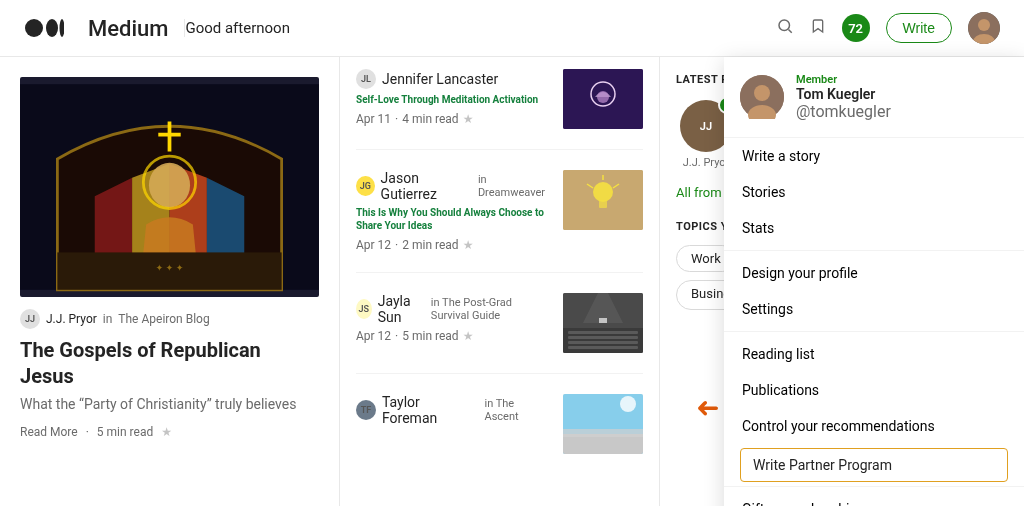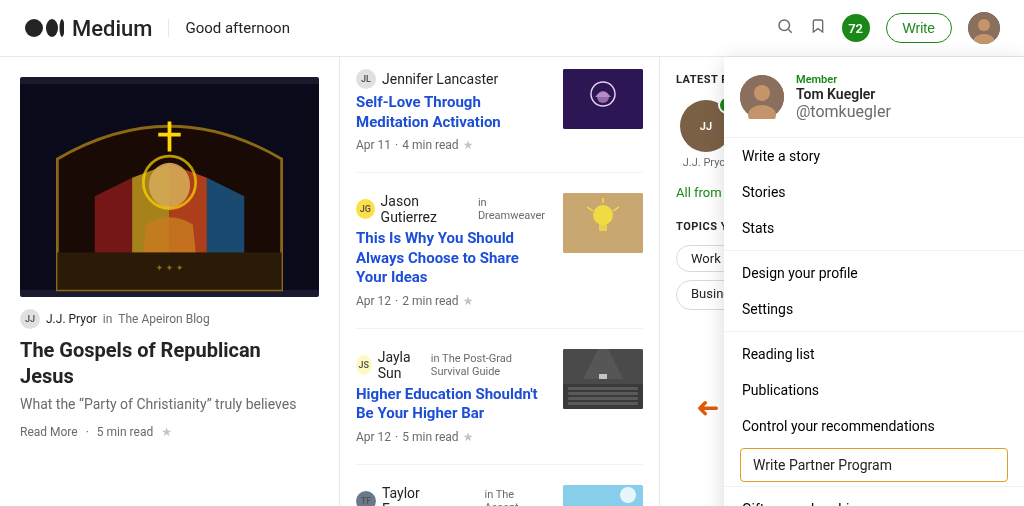--- a/index.html
+++ b/index.html
@@ -4,24 +4,24 @@
   <style>
     * { box-sizing: border-box; margin: 0; padding: 0; }
     body { font-family: -apple-system, BlinkMacSystemFont, 'Segoe UI', Roboto, sans-serif; background: #fff; font-size: 14px; color: #242424; overflow: hidden; }
 
     
     .header {
       display: flex; align-items: center; justify-content: space-between;
       padding: 12px 24px; border-bottom: 1px solid #e8e8e8; height: 57px;
     }
     .header-left { display: flex; align-items: center; gap: 16px; }
-    .logo { display: flex; align-items: center; gap: 8px; }
+    .logo { display: flex; align-items: center; gap: 24px; }
     .logo-icon { width: 40px; height: 24px; }
     .logo-text { font-size: 22px; font-weight: 500; color: #242424; }
-    .header-greeting { font-size: 15px; color: #242424; border-left: 1px solid #e8e8e8; padding-left: 16px; }
+    .header-greeting { font-size: 15px; color: #242424; border-left: 1px solid #e8e8e8; }
     .header-right { display: flex; align-items: center; gap: 16px; }
     .header-icon { cursor: pointer; color: #6b6b6b; font-size: 18px; }
     .notif-badge {
       background: #1a8917; color: #fff; border-radius: 50%; width: 28px; height: 28px;
       display: flex; align-items: center; justify-content: center; font-size: 13px; font-weight: 600; cursor: pointer;
     }
     .write-btn {
       border: 1px solid #1a8917; color: #1a8917; background: #fff; border-radius: 20px;
       padding: 6px 16px; font-size: 14px; cursor: pointer; font-weight: 500;
     }
@@ -51,21 +51,21 @@
     .featured-title { font-size: 20px; font-weight: 700; line-height: 1.3; margin-bottom: 6px; color: #242424; }
     .featured-subtitle { font-size: 14px; color: #6b6b6b; margin-bottom: 10px; line-height: 1.4; }
     .featured-meta { display: flex; align-items: flex-end; gap: 8px; font-size: 12px; color: #6b6b6b; }
 
     
     .articles-list { width: 320px; flex-shrink: 0; padding: 12px 16px; border-right: 1px solid #e8e8e8; overflow-y: auto; }
     .article-item { display: flex; gap: 12px; margin-bottom: 20px; padding-bottom: 20px; border-bottom: 1px solid #f2f2f2; }
     .article-item:last-child { border-bottom: none; }
     .article-info { flex: 1; }
     .article-author-line { display: flex; align-items: center; gap: 6px; margin-bottom: 4px; }
-    .article-title { font-size: 15px; font-weight: 700; line-height: 1.3; margin-bottom: 6px; color: #1d4ed8; }
+    .article-title { font-size: 10px; font-weight: 700; line-height: 1.3; margin-bottom: 6px; color: #15803d; }
     .article-meta { font-size: 12px; color: #6b6b6b; display: flex; align-items: center; gap: 4px; }
     .article-thumb { width: 80px; height: 60px; flex-shrink: 0; background: #e0e0e0; border-radius: 2px; overflow: hidden; }
 
     
     .right-sidebar { flex: 1; padding: 16px; overflow-y: auto; }
     .sidebar-section-title { font-size: 11px; font-weight: 700; letter-spacing: 0.5px; color: #242424; text-transform: uppercase; margin-bottom: 14px; }
     .following-avatars { display: flex; gap: 12px; flex-wrap: wrap; margin-bottom: 16px; }
     .following-avatar-wrap { display: flex; flex-direction: column; align-items: center; gap: 4px; width: 60px; }
     .following-avatar {
       width: 52px; height: 52px; border-radius: 50%; background: #ccc;
@@ -267,21 +267,20 @@
       </div>
     </div>
 
     <div class="article-item">
       <div class="article-info">
         <div class="article-author-line">
           <div class="author-avatar-sm" style="background:#fef9c3;">JS</div>
           <span>Jayla Sun</span>
           <span style="color:#6b6b6b;font-size:11px;">in The Post-Grad Survival Guide</span>
         </div>
-        <div class="article-title">Higher Education Shouldn't Be Your Higher Bar</div>
         <div class="article-meta">
           <span>Apr 12</span>
           <span>·</span>
           <span>5 min read</span>
           <span class="star">★</span>
         </div>
       </div>
       <div class="article-thumb thumb-auditorium">
         <svg width="80" height="60" viewBox="0 0 80 60">
           <rect width="80" height="60" fill="#4a4a4a"></rect>

